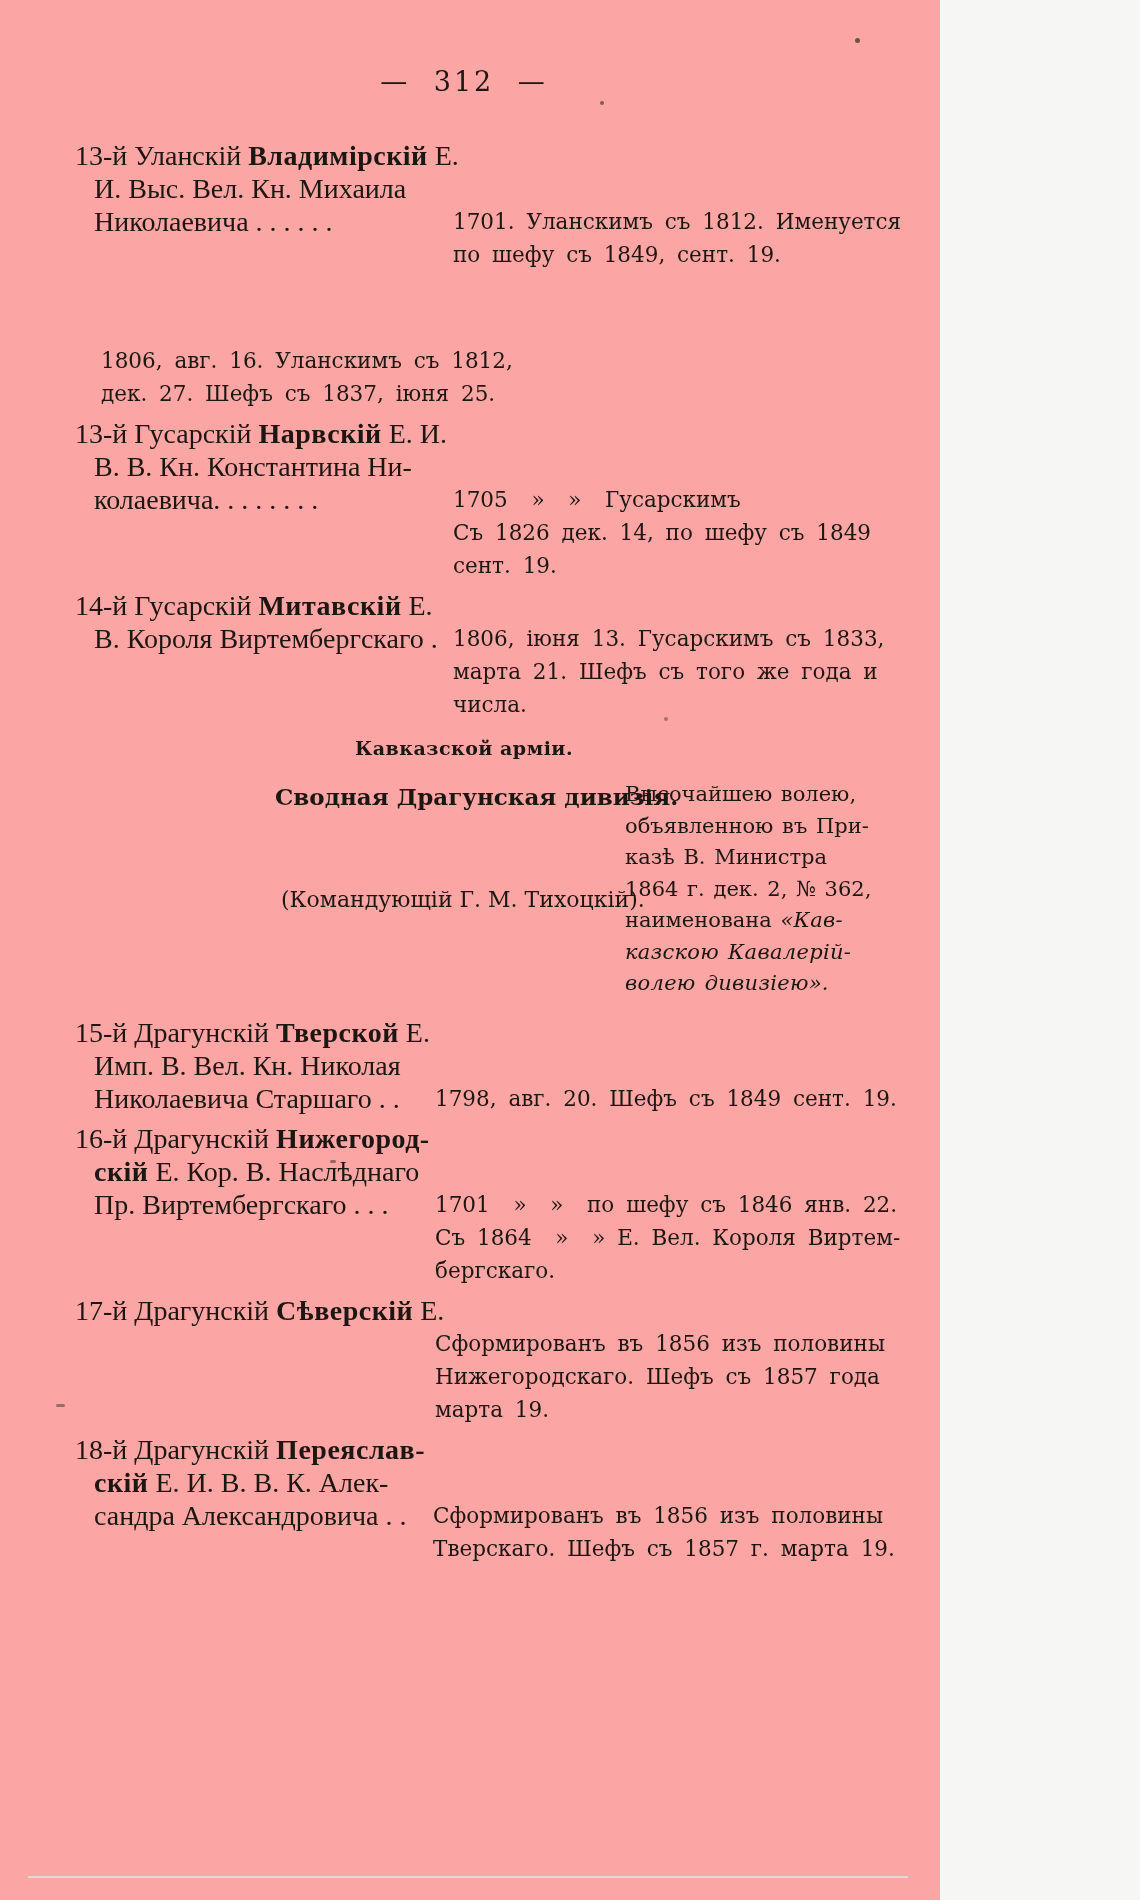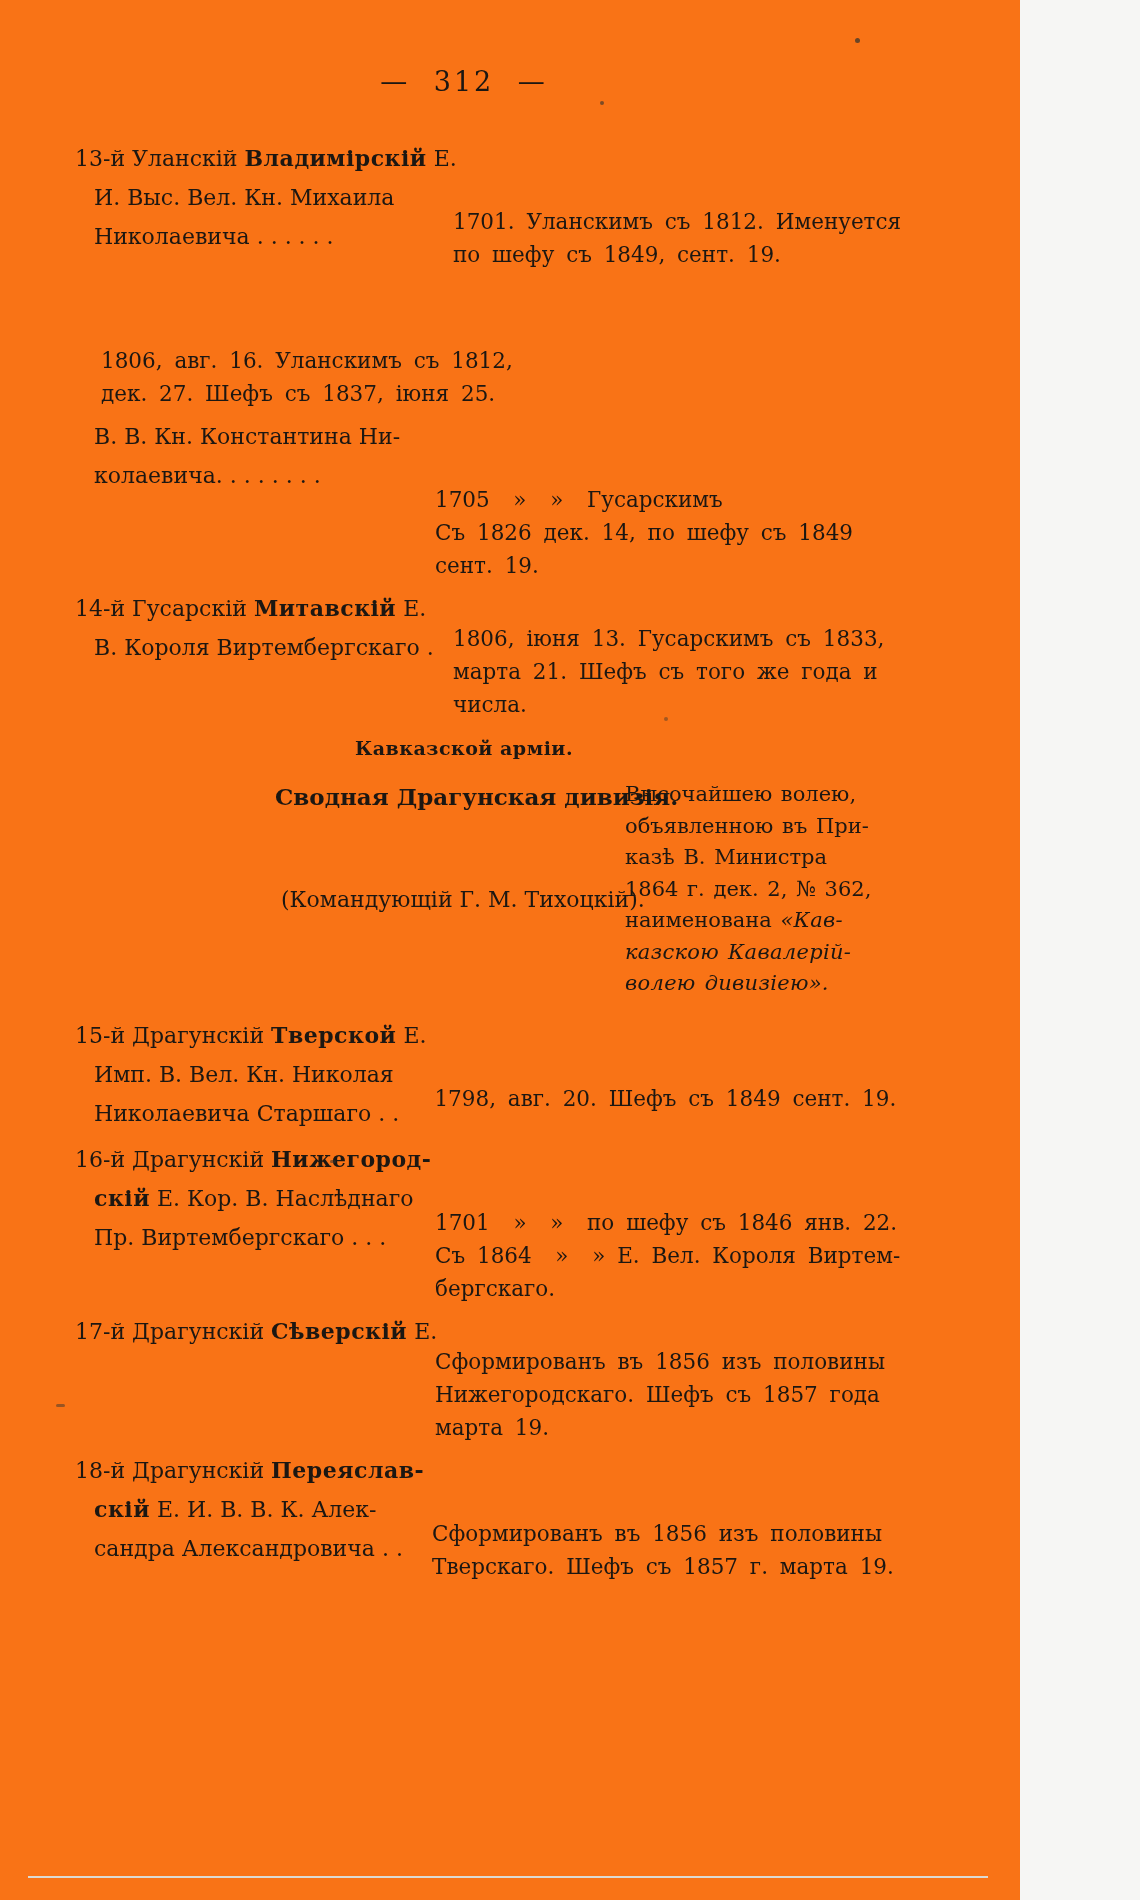--- a/index.html
+++ b/index.html
@@ -5,36 +5,36 @@
   * { box-sizing: border-box; margin: 0; padding: 0; }
   html, body { width: 1140px; }
   body {
     height: 1900px;
     background: #f6f6f4;
     font-family: "DejaVu Serif", serif;
     color: #1c1712;
   }
   .page {
     position: relative;
-    width: 1020px;
+    width: 940px;
     height: 1900px;
     overflow: hidden;
-    background: #f97316;
+    background: #fca5a5;
   }
   .content { position: absolute; left: 75px; top: 66px; width: 778px; }
   .pagenum {
     text-align: center;
     font-size: 27px;
     letter-spacing: 3px;
     word-spacing: 12px;
     margin-bottom: 42px;
   }
   .line { white-space: pre; }
   .entry { display: flex; margin-bottom: 7px; }
-  .ename { width: 352px; font-size: 22px; line-height: 39px; }
+  .ename { width: 352px; font-size: 28px; line-height: 33px; font-family: Liberation Serif, serif; }
   .ename .cont { padding-left: 19px; }
   .ename b { font-weight: 700; letter-spacing: .5px; }
   .enote {
     flex: 1;
     font-size: 21.5px;
     line-height: 33px;
     padding-left: 8px;
     word-spacing: 5px;
   }
   .enote.far { padding-left: 26px; }
@@ -106,20 +106,21 @@
 
     <div class="entry">
       <div class="enote off-2 far">
         <div class="line">1806, авг. 16. Уланскимъ съ 1812,</div>
         <div class="line">дек. 27. Шефъ съ 1837, іюня 25.</div>
       </div>
     </div>
 
     <div class="entry">
       <div class="ename">
+        <div class="line"><span>13-й Гусарскій </span><b>Нарвскій</b><span> Е. И.</span></div>
         <div class="line cont"><span>В. В. Кн. Константина Ни-</span></div>
         <div class="line cont"><span>колаевича. . . . . . . .</span></div>
       </div>
       <div class="enote off-2 far">
         <div class="line">1705  »  »  Гусарскимъ</div>
         <div class="line">Съ 1826 дек. 14, по шефу съ 1849</div>
         <div class="line">сент. 19.</div>
       </div>
     </div>
 

